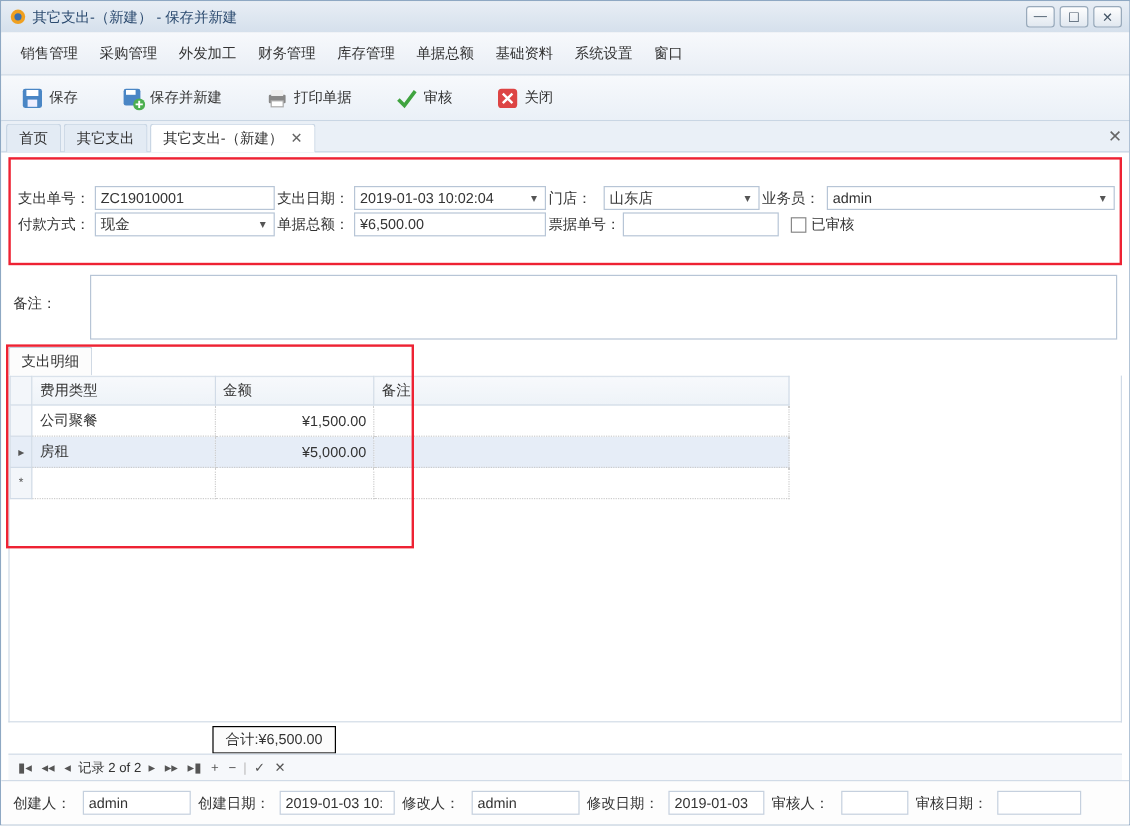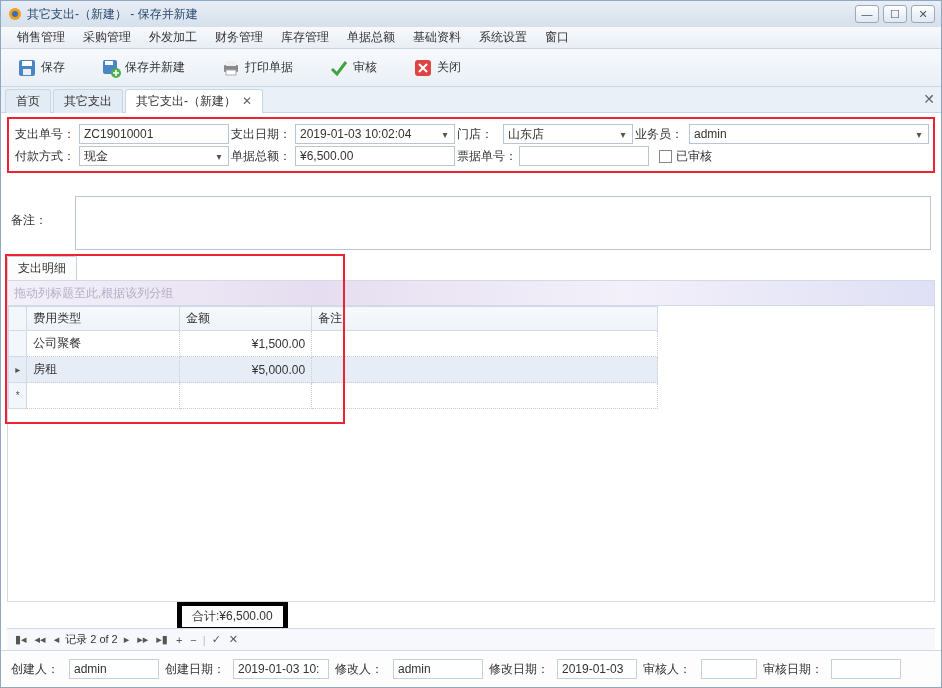--- a/index.html
+++ b/index.html
@@ -5,36 +5,36 @@
 * { box-sizing: border-box; margin: 0; padding: 0; }
 body { font-family: "Microsoft YaHei", "SimSun", Arial, sans-serif; font-size: 12px; background: #fff; color: #333; }
 .window { width: 942px; height: 688px; border: 1px solid #8ea8c3; background: #f0f0f0; display: flex; flex-direction: column; }
 
 .titlebar { height: 26px; background: linear-gradient(to bottom, #e8eef5, #d5e0ec); display: flex; align-items: center; padding: 0 6px; }
 .titlebar .app-icon { width: 16px; height: 16px; margin-right: 4px; }
 .titlebar .title { flex: 1; color: #2b4a6f; font-size: 12px; }
 .titlebar .win-btns { display: flex; gap: 4px; }
 .titlebar .win-btn { width: 24px; height: 18px; border: 1px solid #9ab; background: linear-gradient(#fefefe,#e1e8f0); border-radius: 3px; display:flex;align-items:center;justify-content:center; font-size:11px; color:#456; cursor:pointer;}
 
-.menubar { height: 22px; background: linear-gradient(#f7f9fc,#e9eef5); border-bottom: 1px solid #c9d6e4; display:flex; align-items:center; padding:0 10px; gap:6px;}
+.menubar { height: 36px; background: linear-gradient(#f7f9fc,#e9eef5); border-bottom: 1px solid #c9d6e4; display:flex; align-items:center; padding:0 10px; gap:6px;}
 .menubar .menu-item { padding: 2px 6px; cursor:pointer; color:#333;}
 
 .toolbar { height: 38px; background: linear-gradient(#f7f9fc,#eaf0f7); border-bottom:1px solid #c9d6e4; display:flex; align-items:center; padding:0 10px; gap:24px;}
 .toolbar .tb-btn { display:flex; align-items:center; gap:4px; padding:4px 6px; cursor:pointer; border-radius:3px;}
 .toolbar .ico { width:20px; height:20px; display:inline-block; }
 
 .tabs-row { height:26px; background:#eaf0f7; border-bottom:1px solid #c9d6e4; display:flex; align-items:flex-end; padding:0 4px; position:relative;}
 .tabs-row .tab { padding:3px 10px; border:1px solid #c9d6e4; border-bottom:none; background:#e3ebf4; margin-right:2px; font-size:12px; cursor:pointer; border-radius:3px 3px 0 0; position:relative; top:1px;}
 .tabs-row .tab.active { background:#fff; }
 .tabs-row .tab .close { margin-left:6px; color:#666; }
 .tabs-row .tabs-close { position:absolute; right:6px; top:4px; color:#666; cursor:pointer; font-size:14px;}
 
 .content { flex:1; background:#fff; display:flex; flex-direction:column; overflow:hidden;}
 
-.redbox1 { border:2px solid #e23; margin:4px 6px 17px 6px; padding:3px 4px; }
+.redbox1 { border:2px solid #e23; margin:4px 6px 2px 6px; padding:20px 4px; }
 .form-row { display:flex; align-items:center; gap:0; margin:2px 0;}
 .form-row .lbl { width:66px; text-align:left; padding-left:2px;}
 .form-row .field { border:1px solid #b7c5d6; height:20px; background:#fff; padding:0 4px; display:flex; align-items:center; position:relative;}
 .form-row .field .drop { position:absolute; right:2px; top:2px; width:14px; height:14px; display:flex;align-items:center;justify-content:center; color:#555; font-size:10px;}
 .chk { width:13px; height:13px; border:1px solid #888; background:#fff; display:inline-block; margin-right:4px; vertical-align:middle;}
 
 .remark-row { display:flex; padding:6px 10px 0 10px; gap:16px; }
 .remark-row .lbl { width:48px; padding-top:16px;}
 .remark-row textarea { flex:1; height:54px; border:1px solid #b7c5d6; resize:none; font-family:inherit; font-size:12px; padding:2px;}
 
@@ -45,21 +45,21 @@
 .group-bar { height:26px; border:1px solid #d1dbe7; background:linear-gradient(90deg,#f3f0fa,#e6def0,#f3f0fa,#dfe0f5); color:#b5aec5; padding:4px 6px; font-size:12px;}
 .grid { border:1px solid #d1dbe7; border-top:none; flex:1; background:#fff; position:relative; overflow:hidden;}
 .grid table { border-collapse:collapse; width:650px; }
 .grid th { background:linear-gradient(#f7f9fc,#eef3f8); border:1px solid #d1dbe7; height:24px; text-align:left; padding:0 6px; font-weight:normal;font-family:Liberation Serif, serif;}
 .grid td { border:1px dotted #ccc; height:26px; padding:0 6px; }
 .grid .row-ind { width:14px; background:#f3f6fa; border:1px solid #d1dbe7; text-align:center; font-size:10px; color:#555;}
 .grid tr.selected td { background:#e6edf7; }
 .grid .amt { text-align:right; }
 
 .total-bar { height:24px; display:flex; justify-content:flex-start; align-items:center; padding-left:170px; margin-top:2px;}
-.total-bar .total-box { border:5px solid #000000; padding:2px 10px; background:#fcfcfc; font-weight:normal;}
+.total-bar .total-box { border:1px solid #000000; padding:2px 10px; background:#fcfcfc; font-weight:normal;}
 
 .nav-bar { height:22px; border-top:1px solid #d1dbe7; background:#f6f8fb; display:flex; align-items:center; gap:4px; padding:0 6px; font-size:11px;}
 .nav-bar .nb { cursor:pointer; padding:0 2px; color:#555;}
 .nav-bar .sep { color:#bbb; }
 
 .audit-row { border-top:1px solid #d1dbe7; padding:8px 10px; display:flex; align-items:center; gap:6px; background:#fdfdfd;}
 .audit-row .albl { width:52px; }
 .audit-row .afld { border:1px solid #c5d0de; height:20px; padding:0 4px; background:#fff; display:flex; align-items:center; overflow:hidden;}
 
 .statusbar { height:28px; background:linear-gradient(#eaf0f7,#dde7f2); border-top:1px solid #c9d6e4; display:flex; align-items:center; padding:0 10px; justify-content:space-between; color:#333;}
@@ -204,21 +204,20 @@
     <div class="remark-row">
       <span class="lbl">备注：</span>
       <textarea value="" style=""></textarea>
     </div>
 
     <div class="detail-section">
       <div class="redbox2"></div>
       <div class="detail-tab-row">
         <div class="dtab"><span>支出明细</span></div>
       </div>
-      <div class="group-bar"><span>拖动列标题至此,根据该列分组</span></div>
       <div class="grid">
         <table>
           <thead>
             <tr>
               <th class="row-ind"></th>
               <th style="width:150px"><span>费用类型</span></th>
               <th style="width:130px"><span>金额</span></th>
               <th style="width:340px"><span>备注</span></th>
             </tr>
           </thead>

